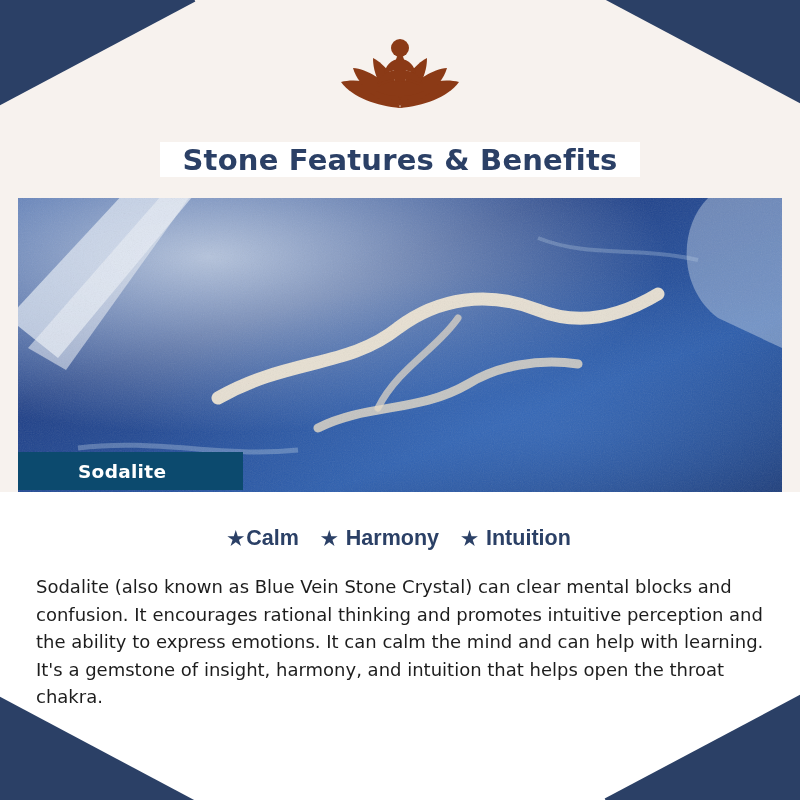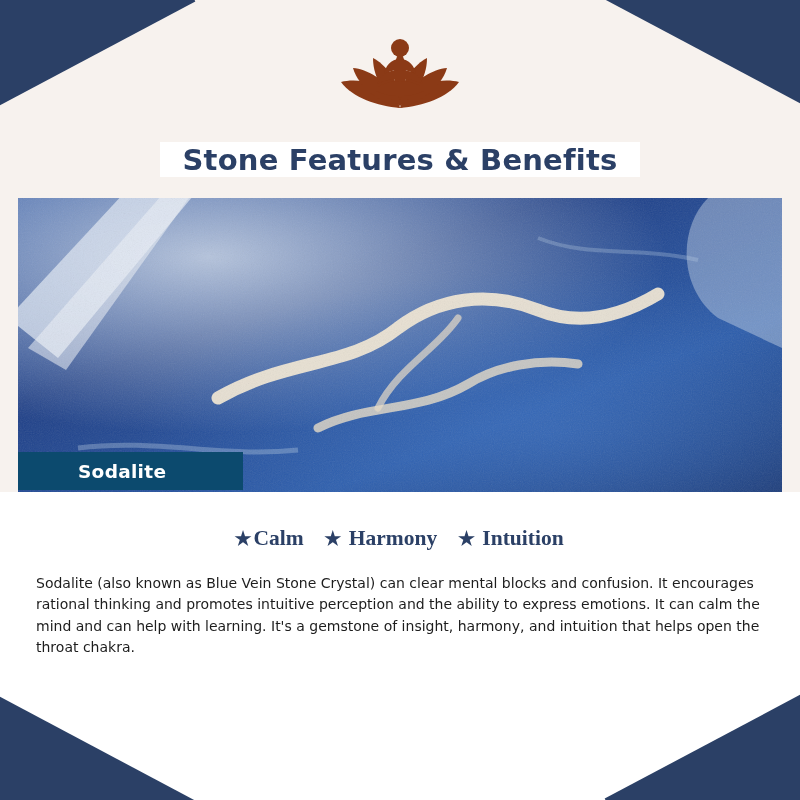--- a/index.html
+++ b/index.html
@@ -120,29 +120,29 @@
     top: 492px; left: 0; right: 0; bottom: 0;
     background: #ffffff;
     z-index: 2;
   }
   .keywords {
     margin-top: 34px;
     text-align: center;
     color: #2b4066;
     font-size: 21.5px;
     font-weight: 700;
-    font-family: Liberation Serif, serif;
+    font-family: Liberation Sans, sans-serif;
   }
   .keywords .star { font-size: 19px; }
   .keywords .kw { margin: 0 2px; }
   .keywords .sep { display: inline-block; width: 8px; }
 
   .desc {
     margin: 22px 36px 0 36px;
-    font-size: 14px;
+    font-size: 18px;
     line-height: 1.53;
     color: #1d1d1d;
     font-family: "DejaVu Sans", sans-serif;
     text-align: left;
   }
 
   .footer-strip {
     position: absolute;
     left: 0; right: 0; bottom: 0;
     height: 56px;

